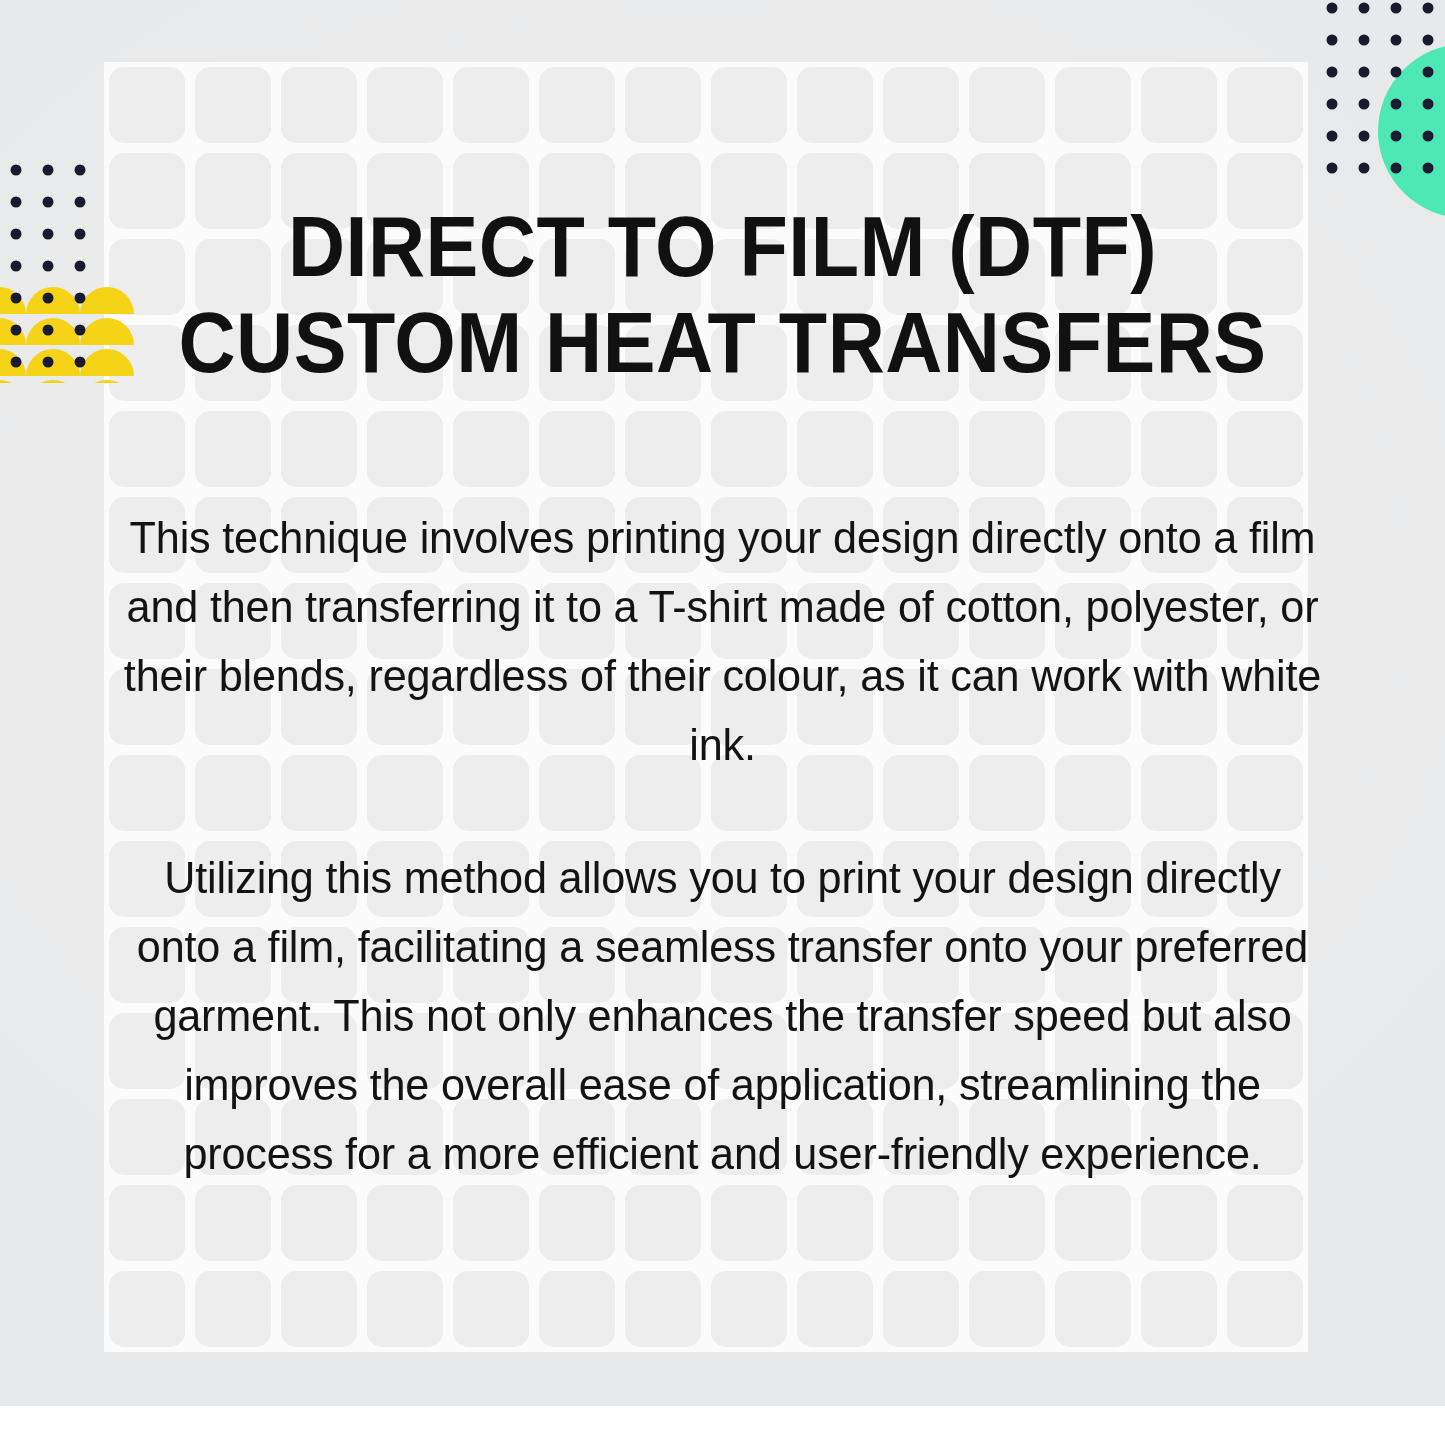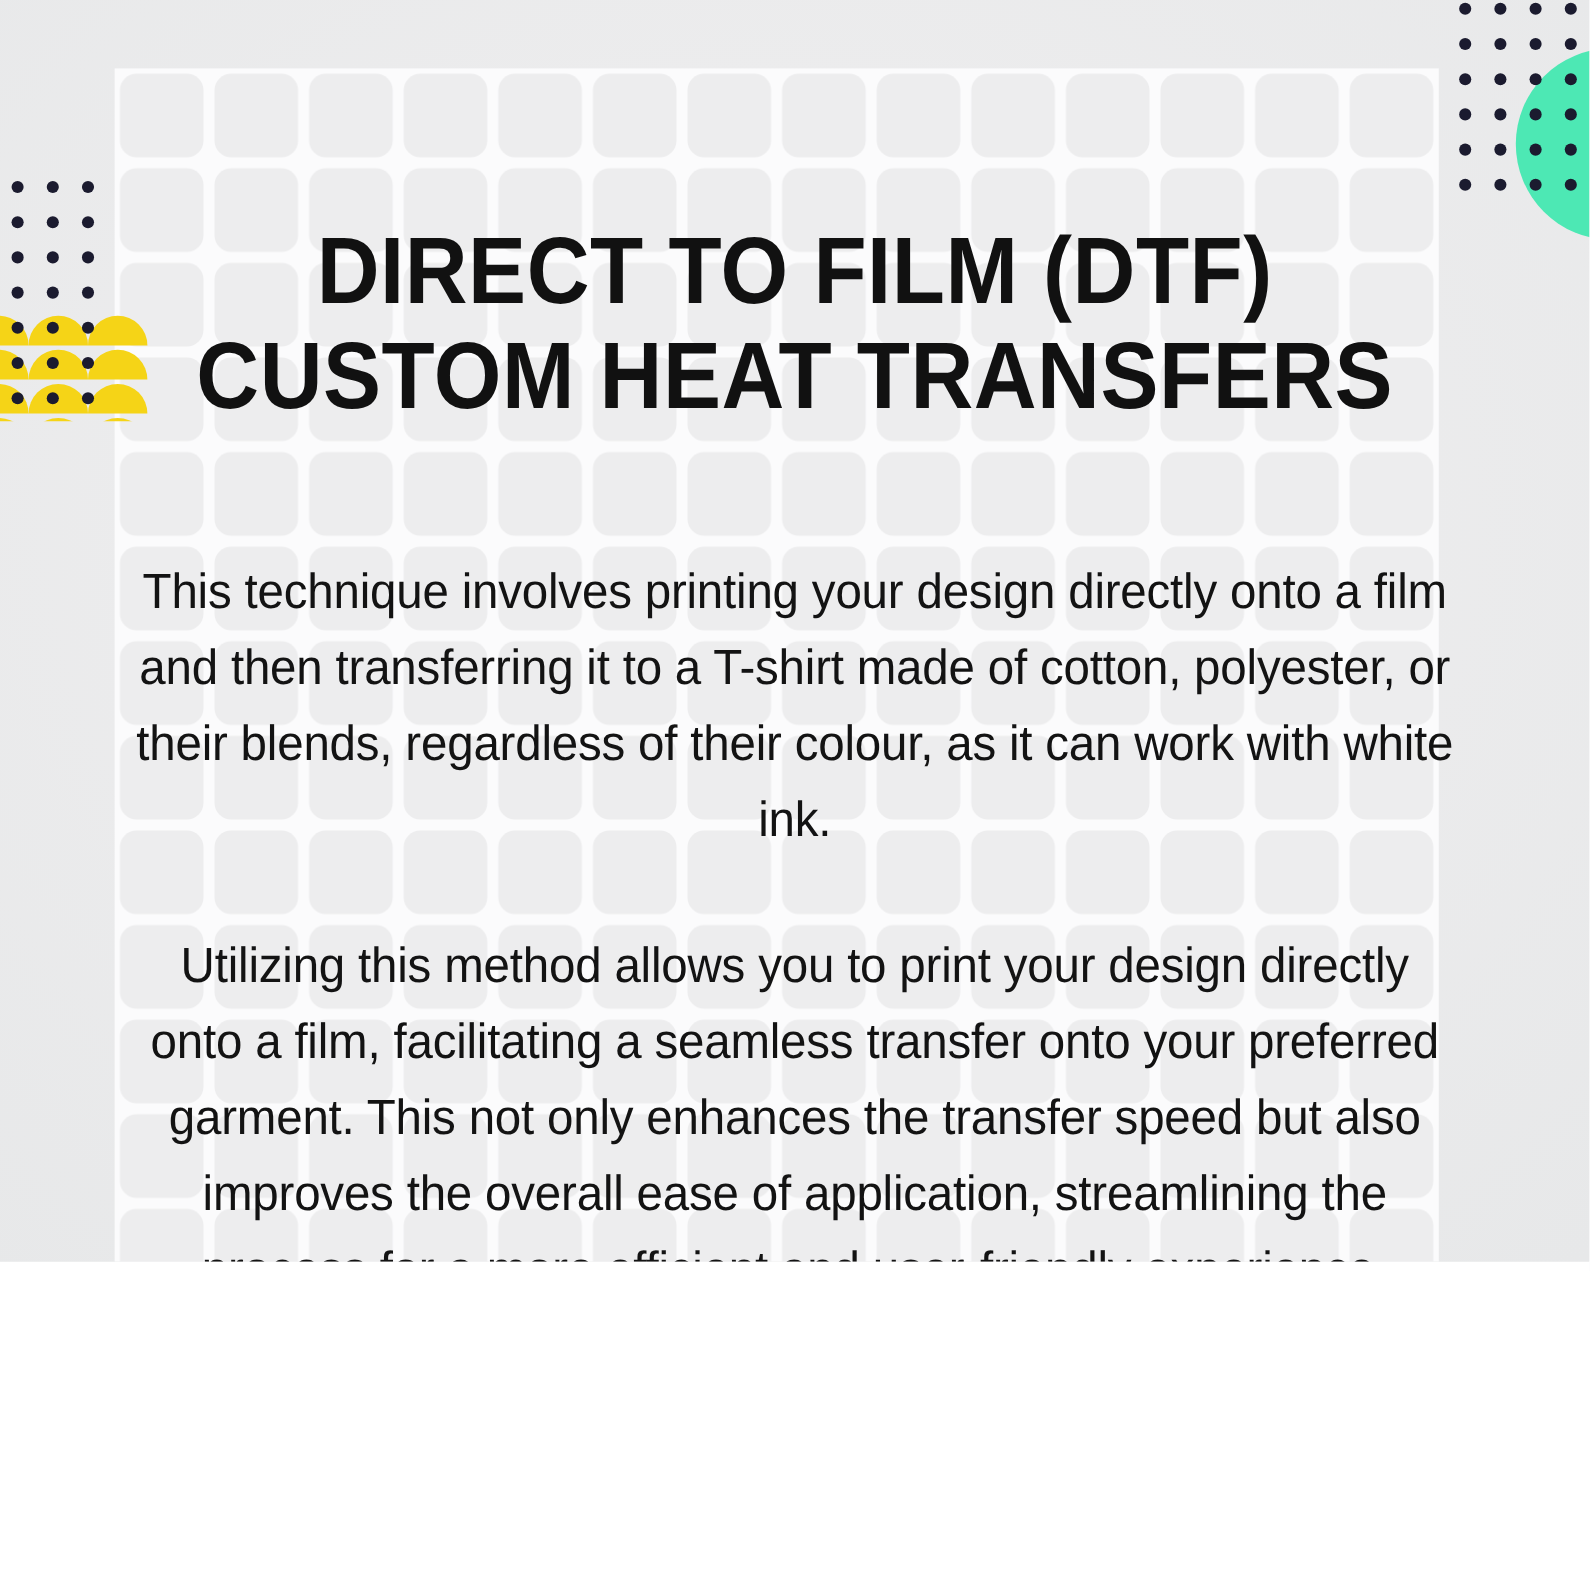--- a/index.html
+++ b/index.html
@@ -3,23 +3,23 @@
 <meta charset="utf-8">
 <style>
   html, body {
     margin: 0;
     padding: 0;
     background: #ffffff;
   }
   #canvas {
     position: relative;
     width: 1445px;
-    height: 1147px;
+    height: 1406px;
     overflow: hidden;
-    background: #e5e5e5;
+    background: #15803d;
     font-family: "Liberation Sans", sans-serif;
   }
 
   
   .bg-wash {
     position: absolute;
     inset: 0;
     background:
       radial-gradient(ellipse 1100px 900px at 48% 42%, #f2f3f4 0%, #ececed 45%, #e7e8e9 100%);
     z-index: 0;

